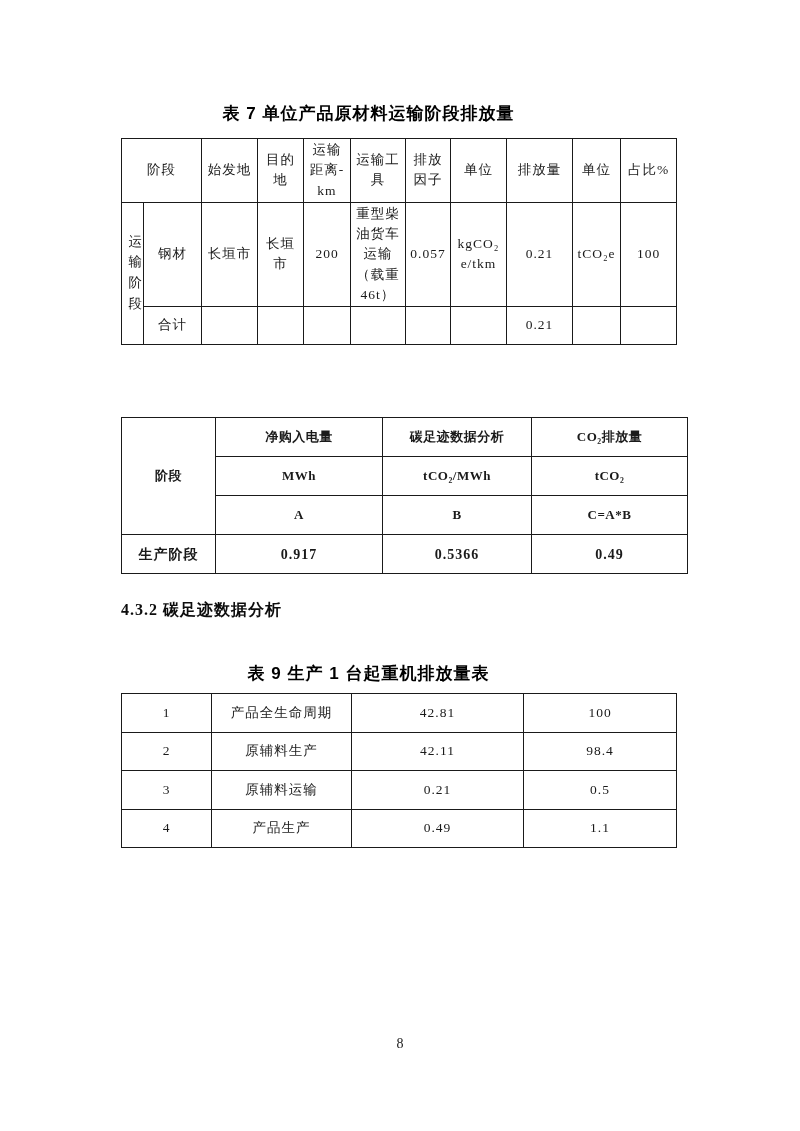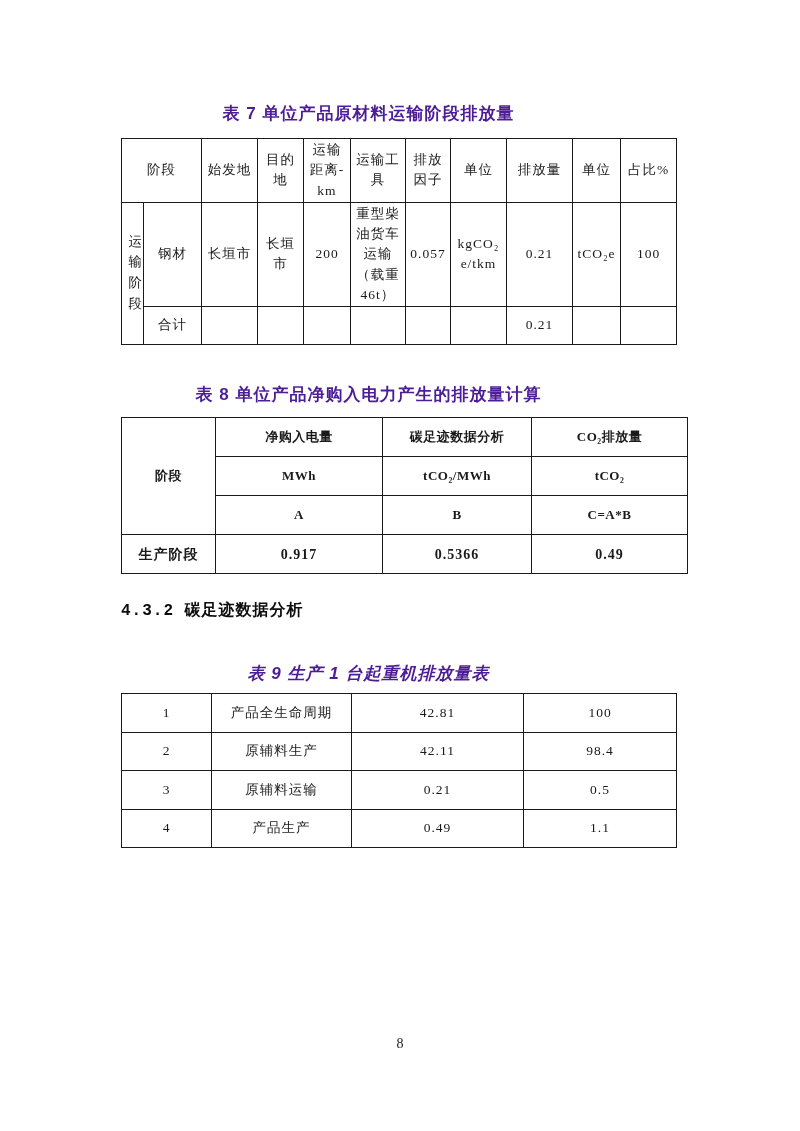--- a/index.html
+++ b/index.html
@@ -15,26 +15,26 @@
   }
   .tbl-title {
     position: absolute;
     left: 0;
     width: 737px;
     text-align: center;
     font-family: "Liberation Sans", "DejaVu Sans", sans-serif;
     font-weight: bold;
     font-size: 17px;
     letter-spacing: 1px;
-    color: #4c1d95;
+    color: #000000;
   }
   .section-heading {
     position: absolute;
     left: 121px;
-    font-family: Liberation Mono, monospace;
+    font-family: Liberation Serif, serif;
     font-weight: bold;
     font-size: 16px;
     letter-spacing: 1px;
     color: #0d0d0d;
   }
   table.doc-table {
     position: absolute;
     border-collapse: collapse;
     table-layout: fixed;
   }
@@ -129,21 +129,20 @@
       <td></td>
       <td></td>
       <td></td>
       <td>0.21</td>
       <td></td>
       <td></td>
     </tr>
   </tbody>
     </table>
 
-  <div class="tbl-title" style="top:383px;">表 8 单位产品净购入电力产生的排放量计算</div>
 
   <table class="doc-table" id="table8">
     <colgroup>
       <col style="width:94px">
         <col style="width:167px">
         <col style="width:149px">
         <col style="width:156px">
     </colgroup>
     <tbody>
         <tr>
@@ -166,21 +165,21 @@
       <td>生产阶段</td>
       <td>0.917</td>
       <td>0.5366</td>
       <td>0.49</td>
     </tr>
   </tbody>
     </table>
 
   <div class="section-heading" style="top:600px;">4.3.2 碳足迹数据分析</div>
 
-  <div class="tbl-title" style="top:662px;font-style:italic;">表 9 生产 1 台起重机排放量表</div>
+  <div class="tbl-title" style="top:662px;">表 9 生产 1 台起重机排放量表</div>
 
   <table class="doc-table" id="table9">
     <colgroup>
       <col style="width:90px">
         <col style="width:140px">
         <col style="width:172px">
         <col style="width:153px">
     </colgroup>
     <tbody>
     <tr class="row">

